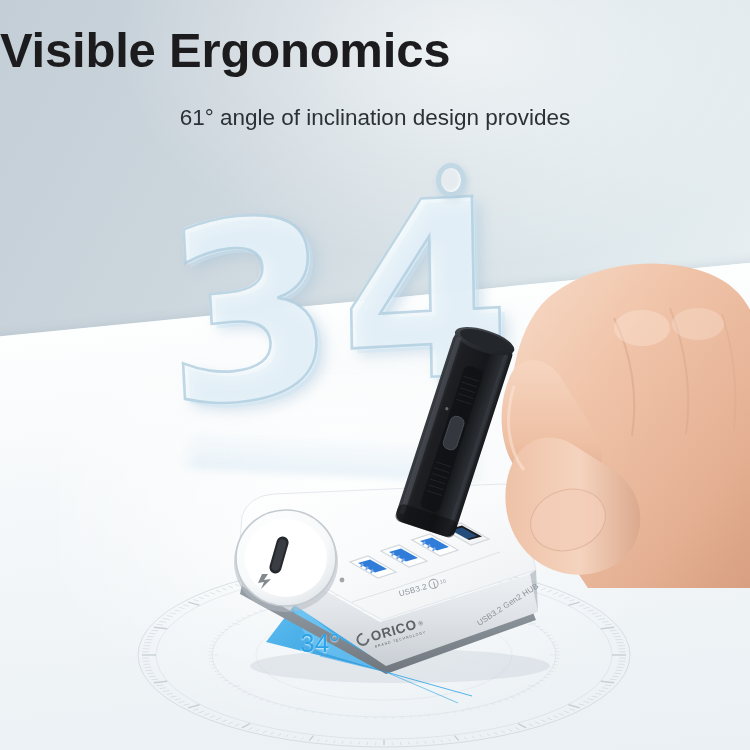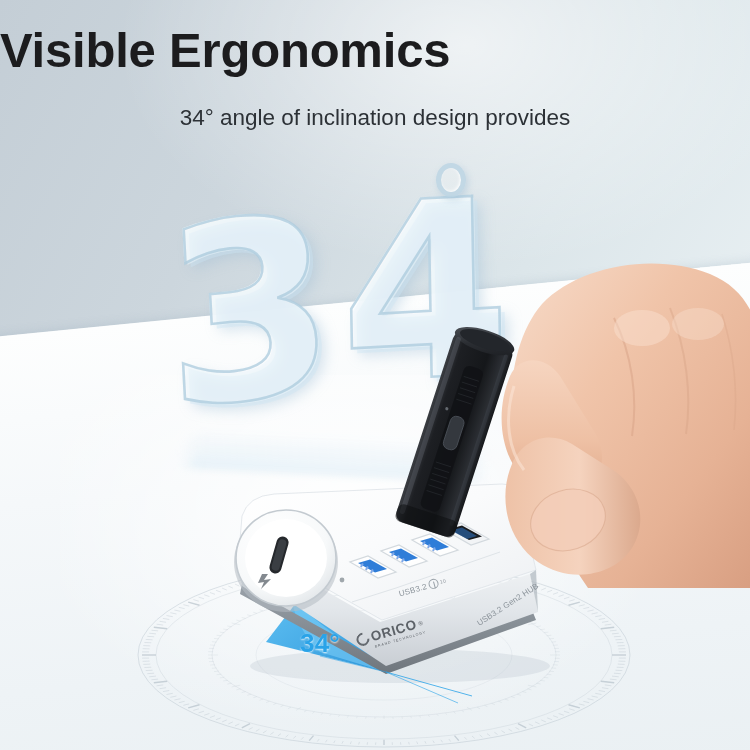--- a/index.html
+++ b/index.html
@@ -99,21 +99,21 @@
   
   .hub {
     position:absolute; left:200px; top:470px;
     width:370px; height:215px;
     pointer-events:none;
   }
   .hub svg { width:100%; height:100%; display:block; overflow:visible; }
 
   .angle-label {
     position:absolute; left:300px; top:628px;
-    font-size:26px; font-weight:700; letter-spacing:.2px;
+    font-size:26px; font-weight:400; letter-spacing:.2px;
     color:#2AA3E8;
     text-shadow:0 1px 2px rgba(255,255,255,.85);
   }
 
   
   .brandmark {
     position:absolute; left:356px; top:624px;
     transform:rotate(-16deg);
     color:#4c5157;
     opacity:.88;
@@ -171,21 +171,21 @@
 <body>
 
 <div id="stage">
 
   <div class="floor"></div>
   <div class="floor-glow"></div>
 
   <div class="headline">Visible Ergonomics</div>
 
   <div class="subline">
-    <span>34° angle of inclination design provides</span>
+    <span>61° angle of inclination design provides</span>
   </div>
 
   <div class="glass-wrap">
     <div class="glass-num g3">3</div>
     <div class="glass-num g4">4</div>
     <div class="gdeg"></div>
     <div class="glass-reflect"></div>
   </div>
 
   <div class="dial">

